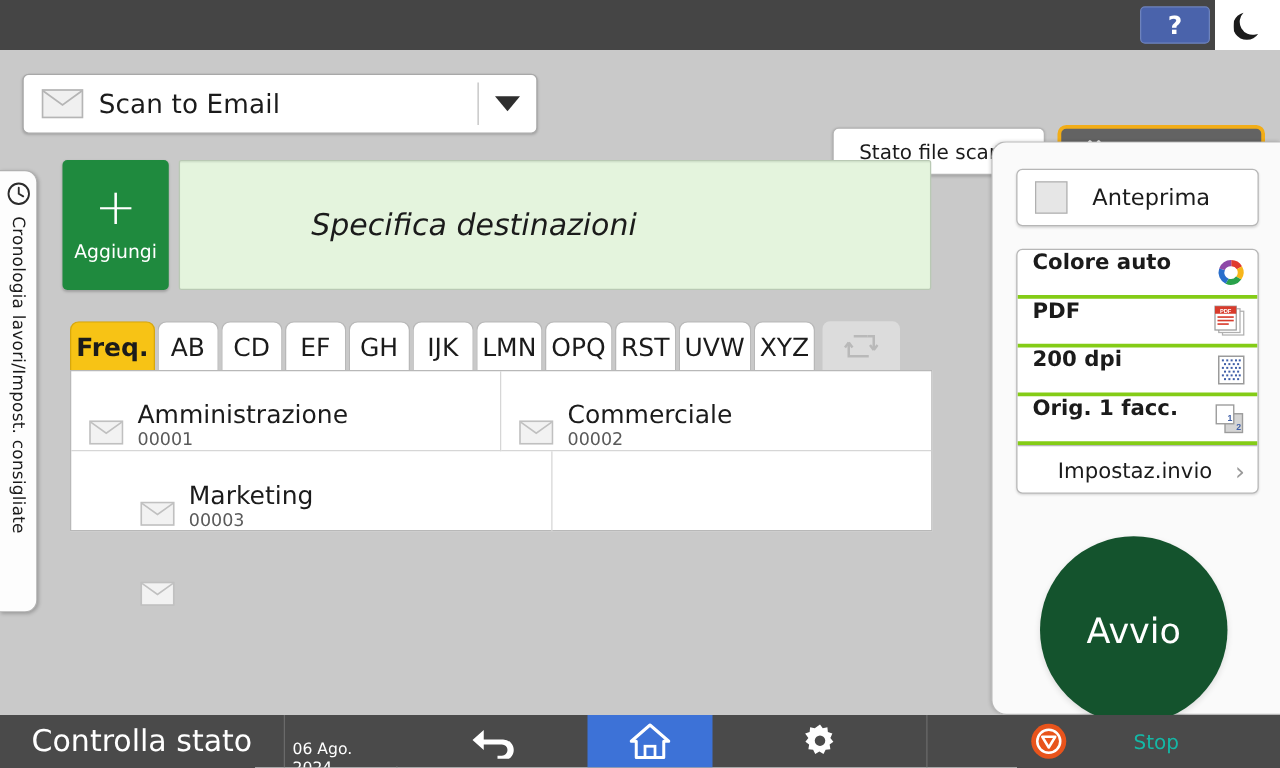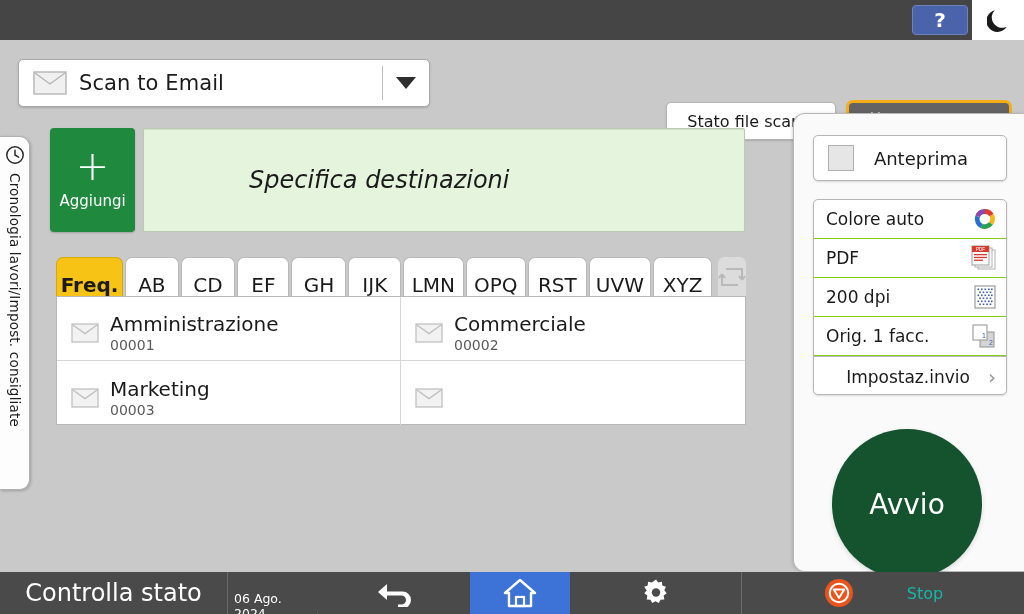--- a/index.html
+++ b/index.html
@@ -158,23 +158,23 @@
     width: 690px; height: 42px;
     display: flex; align-items: flex-end;
   }
   .alpha-tab {
     height: 40px;
     background: #ffffff;
     border: 1px solid #b8b8b8;
     border-bottom: none;
     border-radius: 7px 7px 0 0;
     margin-right: 2px;
-    display: flex; align-items: flex-end; justify-content: center;
+    display: flex; align-items: center; justify-content: center;
     font-size: 20px; color: #1b1b1b;
-    padding: 0 20px;
+    padding: 0 4px;
     min-width: 49px;
   }
   .alpha-tab.active {
     background: #f7c315;
     border-color: #d7a70e;
     font-weight: bold;
     min-width: 67px;
   }
   .alpha-switch {
     width: 62px; height: 40px;
@@ -189,25 +189,25 @@
     position: absolute; left: 56px; top: 296px;
     width: 690px; height: 129px;
     background: #ffffff;
     border: 1px solid #b8b8b8;
     display: flex; flex-wrap: wrap;
   }
   .contact-cell {
     width: 50%; height: 64px;
     border-right: 1px solid #d6d6d6;
     border-bottom: 1px solid #d6d6d6;
-    display: flex; align-items: center;
+    display: flex; align-items: flex-end;
     padding: 9px 0 0 14px;
   }
   .contact-cell:nth-child(2n) { border-right: none; }
-  .contact-cell:nth-child(n+3) { border-bottom: none; }
+  .contact-cell:nth-child(n+3) { border-bottom: none; margin-left: 41px; }
   .contact-icon { margin-top: 4px; margin-right: 11px; }
   .contact-name { font-size: 20px; color: #1b1b1b; line-height: 22px; }
   .contact-code { font-size: 14px; color: #5a5a5a; margin-top: 2px; }
 
   
   .right-panel {
     position: absolute; left: 793px; top: 113px;
     width: 231px; height: 459px;
     background: #fafafa;
     border: 1px solid #b8b8b8;
@@ -239,23 +239,24 @@
     position: absolute; left: 19px; top: 85px;
     width: 194px; height: 196px;
     background: #ffffff;
     border: 1px solid #b6b6b6;
     border-radius: 5px;
     overflow: hidden;
     box-shadow: 0 1px 2px rgba(0,0,0,.14);
   }
   .setting-row {
     height: 39px;
-    border-bottom: 1px solid #84cc16;
-    display: flex; align-items: center;
+    border-bottom: 3px solid #84cc16;
+    display: flex; 
     padding: 0 8px 0 12px;
+    font-weight: bold;
   }
   .setting-label { flex: 1; font-size: 17px; color: #1b1b1b; }
   .setting-icon { display: flex; align-items: center; }
   .send-settings-row {
     height: 40px;
     display: flex; align-items: center;
     border-top: 1px solid #b9b9b9;
   }
   .send-settings-label {
     flex: 1; text-align: center;

